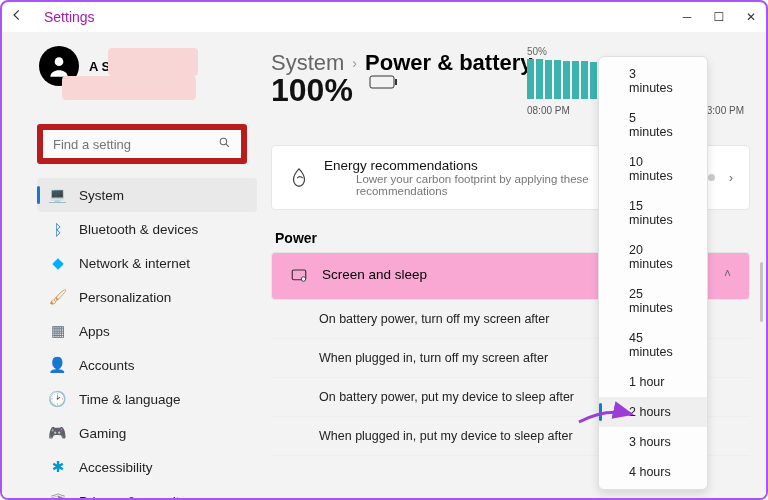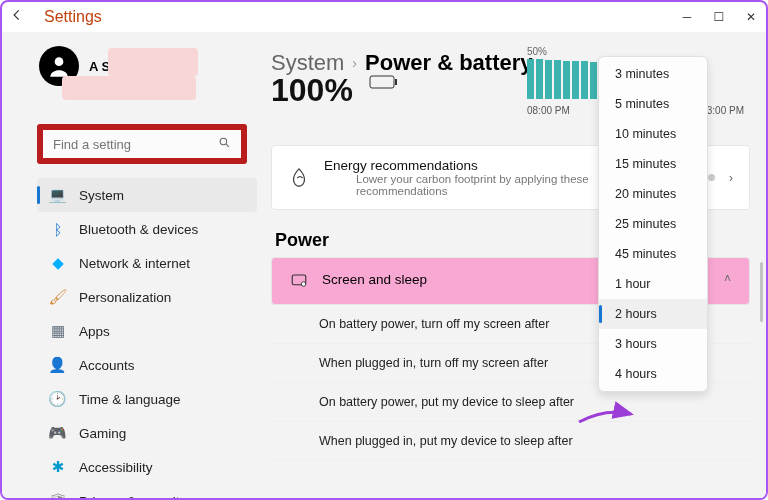--- a/index.html
+++ b/index.html
@@ -1,19 +1,19 @@
 <!DOCTYPE html>
 <html><head>
 <meta charset="utf-8">
 <style>
 * { box-sizing: border-box; margin: 0; padding: 0; font-family: 'Segoe UI', sans-serif; }
 body { width: 768px; height: 500px; overflow: hidden; background: #fff; border: 2px solid #a855f7; border-radius: 8px; position: relative; }
 .titlebar { height: 30px; display: flex; align-items: center; padding: 0 8px; }
 .titlebar .back { width: 20px; cursor: pointer; color: #555; }
-.titlebar .title { font-size: 16px; margin-left: 14px; color: #c2410c; }
+.titlebar .title { font-size: 14px; margin-left: 14px; color: #a21caf; }
 .winbtns { margin-left: auto; display: flex; gap: 18px; align-items: center; color: #333; }
 .winbtns div { width: 14px; text-align: center; cursor: pointer; font-size: 12px; }
 .main { display: flex; height: calc(100% - 30px); background: #f3f3f3; }
 .sidebar { width: 238px; padding: 8px 4px 0 14px; margin-left: 21px; }
 .profile { display: flex; align-items: center; gap: 10px; margin: 6px 0 8px 2px; }
 .avatar { width: 40px; height: 40px; border-radius: 50%; background: #000; display:flex; align-items:center; justify-content:center; }
 .avatar svg { width: 26px; height: 26px; }
 .pname { font-size: 13px; font-weight: 600; }
 .pink-blob { position: absolute; background: #f9d6d6; border-radius: 4px; }
 .search { display: flex; align-items: center; justify-content: space-between; border: 6px solid #b91c1c; background: #fbfbfb; border-radius: 3px; padding: 6px 10px; margin: 38px 10px 14px 0; }
@@ -37,26 +37,26 @@
 .xlabels { display:flex; justify-content: space-between; font-size:10px; color:#555; margin-top:6px; }
 .card { background: #fff; border: 1px solid #e6e6e6; border-radius: 4px; padding: 12px 16px; margin-top: 36px; display:flex; align-items:center; gap:14px; }
 .card .cicon { width:22px; height:22px; color:#444; }
 .card .ctext .ct { font-size: 13.5px; color:#111; }
 .card .ctext .cs { font-size: 11.5px; color:#777; max-width:240px;margin-left:32px; }
 .card .ccount { margin-left:auto; font-size:12px; color:#666; display:flex; align-items:center; gap:8px;}
 .dots { display:flex; gap:3px; }
 .dot { width:7px; height:7px; border-radius:50%; background:#ccc; }
 .dot.on { background:#1976d2; }
 .card .chev { color:#666; font-size:12px; }
-.sect { font-size: 18px; font-weight:600; margin: 20px 0 6px 4px; }
+.sect { font-size: 14px; font-weight:600; margin: 20px 0 6px 4px; }
 .card2 { background:#f9a8d4; border:1px solid #e6e6e6; border-radius:4px; padding:14px 18px; display:flex; align-items:flex-start; gap:14px; font-size:13.5px; }
 .card2 .chev { margin-left:auto; color:#666; font-size:12px; }
 .row { padding: 12px 10px 12px 48px; font-size: 12.5px; color:#222; border-bottom:1px solid #eee; }
 .dropdown { position:absolute; right:58px; top:24px; width:110px; background:#fdfdfd; border:1px solid #e0e0e0; border-radius:6px; box-shadow:0 4px 10px rgba(0,0,0,0.12); z-index:50; padding:2px 0; }
-.dd-item { padding: 8px 16px; font-size:12.5px; color:#222; cursor:pointer; position:relative; }
+.dd-item { padding: 8px 30px; font-size:12.5px; color:#222; cursor:pointer; position:relative; }
 .dd-item.sel { background:#efefef; }
 .dd-item.sel::before { content:''; position:absolute; left:0; top:6px; bottom:6px; width:3px; background:#1976d2; border-radius:2px; }
 .arrow { position:absolute; left:316px; top:368px; z-index:51; pointer-events:none; }
 .scroll-track { position:absolute; right:3px; top:230px; width:3px; height:60px; background:#c3c3c3; border-radius:2px; }
 </style>
 </head>
 <body>
 
 <div class="titlebar">
   <div class="back">

